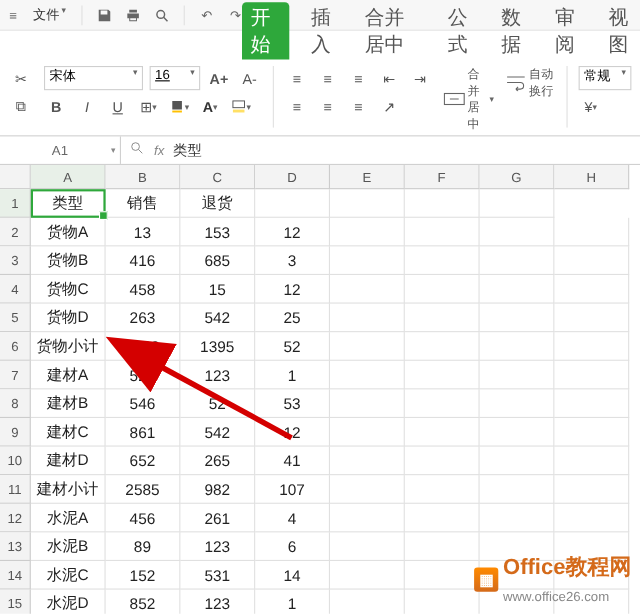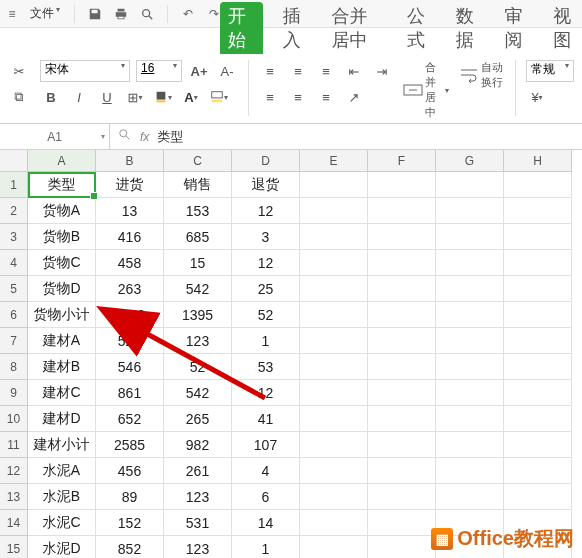--- a/index.html
+++ b/index.html
@@ -293,21 +293,20 @@
       <div class="rowhead">10</div>
       <div class="rowhead">11</div>
       <div class="rowhead">12</div>
       <div class="rowhead">13</div>
       <div class="rowhead">14</div>
       <div class="rowhead">15</div>
     </div>
   <div class="cells" id="cells">
       <div class="row">
         <div class="cell">类型</div>
-        <div class="cell">进货</div>
         <div class="cell">销售</div>
         <div class="cell">退货</div>
         <div class="cell"></div>
         <div class="cell"></div>
         <div class="cell"></div>
         <div class="cell"></div>
       </div>
       <div class="row">
         <div class="cell">货物A</div>
         <div class="cell">13</div>
@@ -458,14 +457,15 @@
       </marker>
     </defs>
     <line x1="235" y1="98" x2="110" y2="30" stroke="#d40000" stroke-width="5" marker-end="url(#ah)"></line>
   </svg>
 </div>
 
 <div class="watermark">
   <span class="wm-icon">▦</span>
   <span>
     <span>Office教程网</span><br>
+    <span class="url">www.office26.com</span>
   </span>
 </div>
 
 </body></html>

